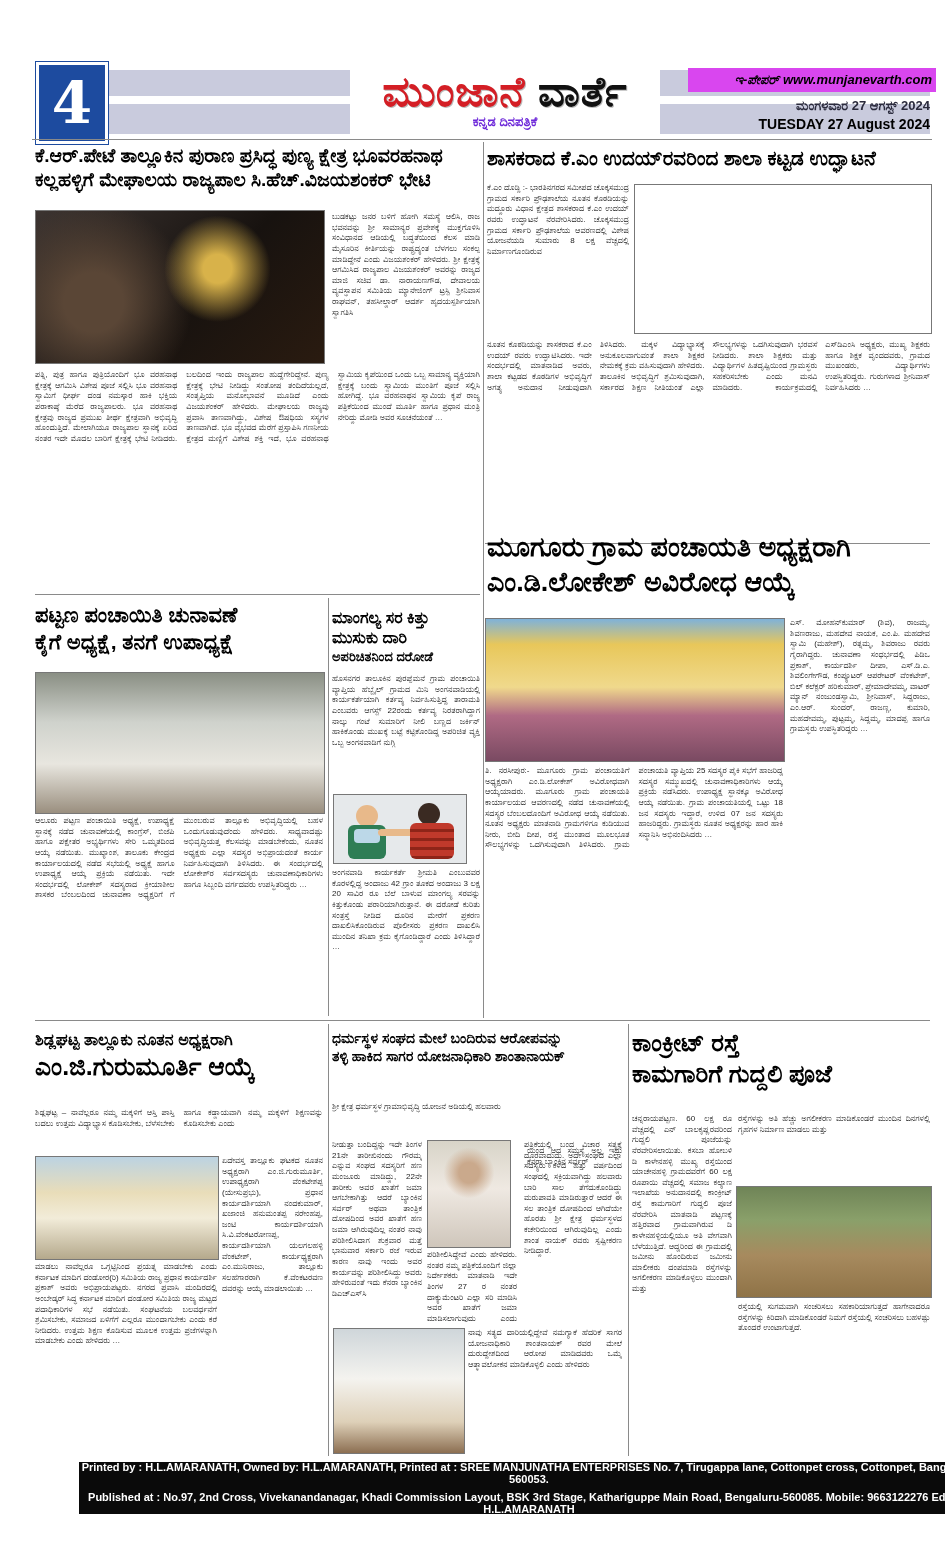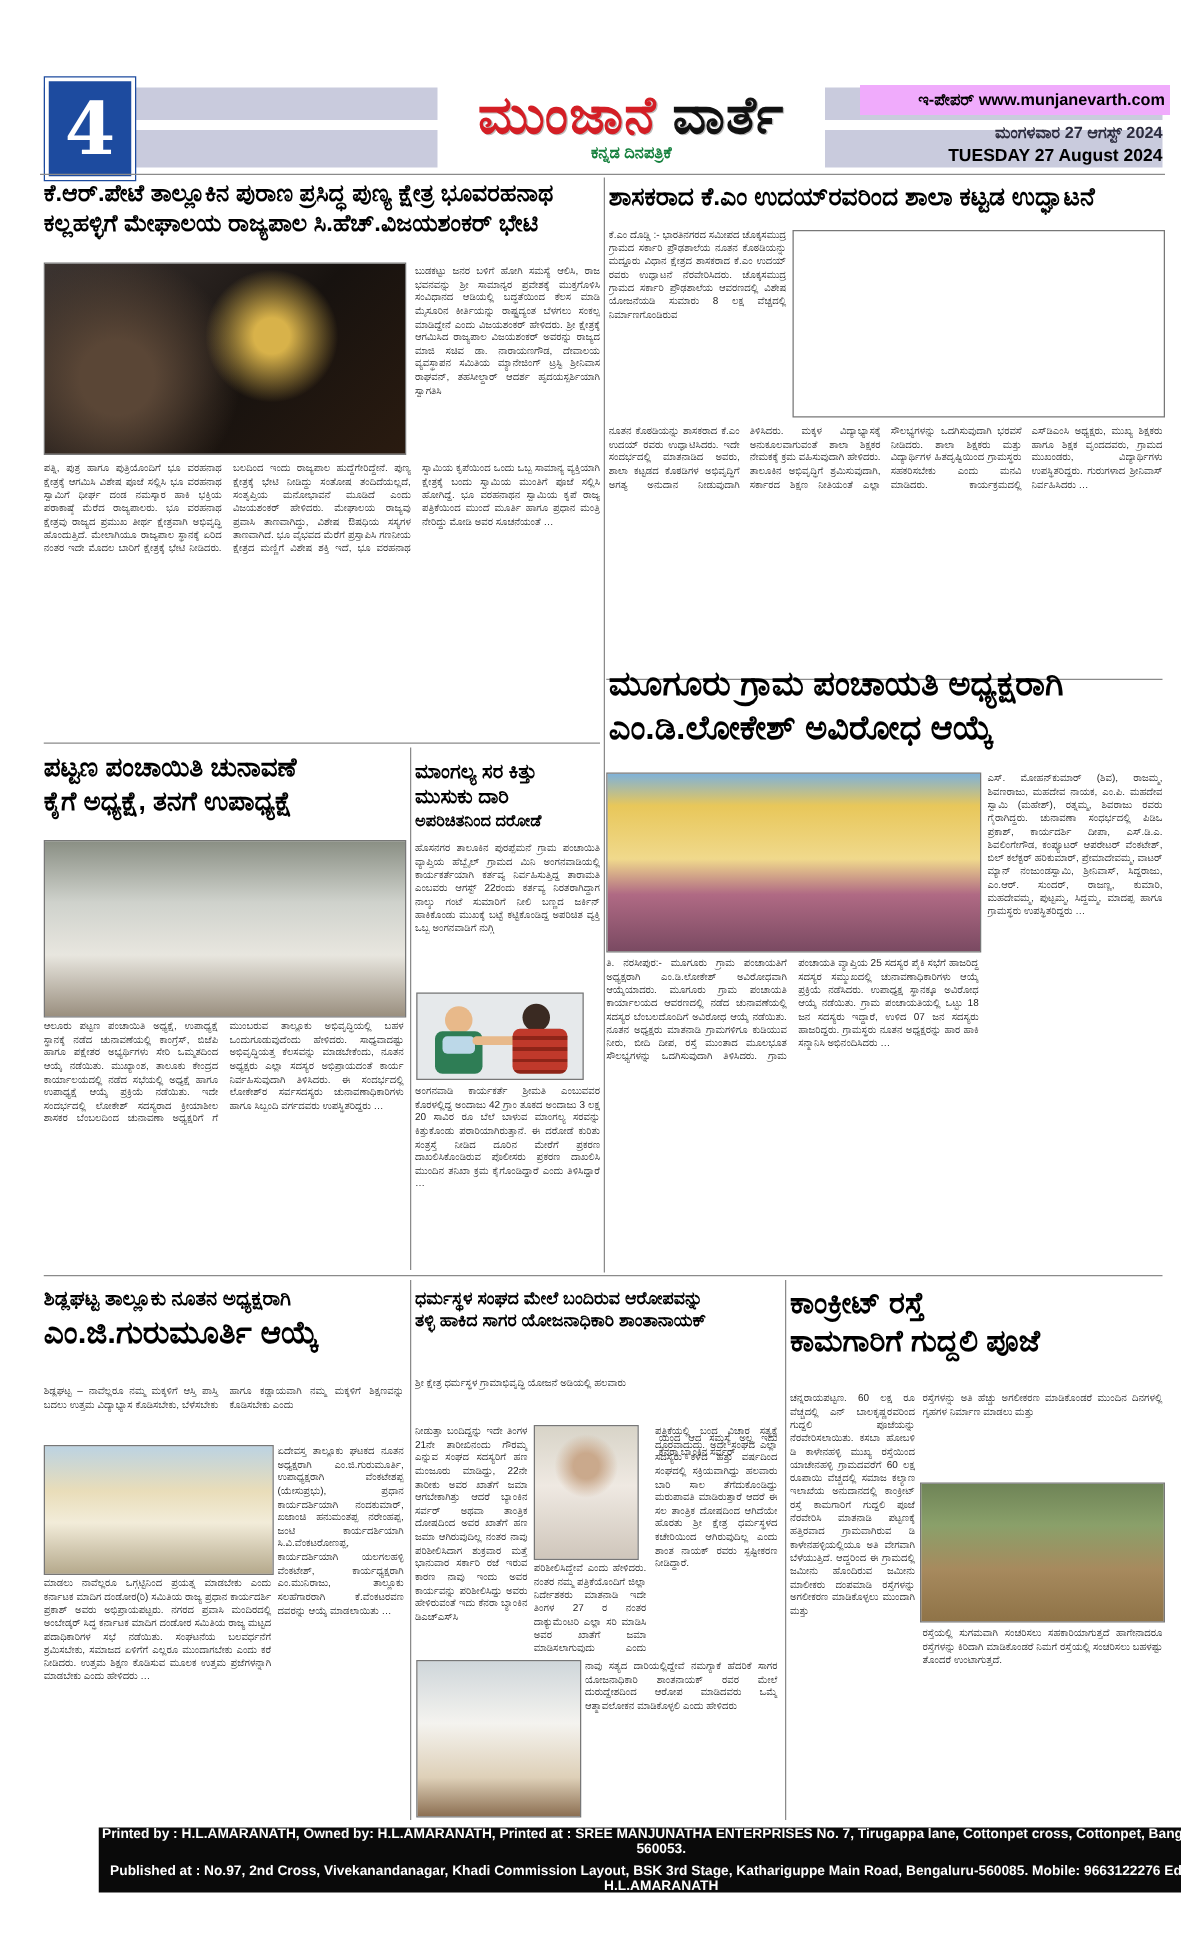--- a/index.html
+++ b/index.html
@@ -8,23 +8,23 @@
   .abs{position:absolute;}
   .band{background:#c9cbdd;}
   .pagenum-box{background:#1d4b9f;border:3px solid #ffffff;box-shadow:0 0 0 1px #1d4b9f;
         display:flex;align-items:center;justify-content:center;color:#ffffff;
         font-weight:bold;font-size:58px;font-family:"DejaVu Serif","Liberation Serif",serif;}
   .masthead-bg{background:#ffffff;}
   .masthead{font-weight:bold;font-size:42px;letter-spacing:1px;white-space:nowrap;
         text-shadow:1px 1px 0 #bbb;}
   .masthead .red{color:#d41e25;}
   .masthead .blk{color:#111111;}
-  .tagline{font-weight:bold;font-size:13px;color:#15803d;}
-  .epaper{background:#f0abfc;color:#000;font-weight:bold;font-size:13px;
-        display:flex;align-items:center;justify-content:flex-end;padding-right:4px;}
+  .tagline{font-weight:bold;font-size:13px;color:#6d28d9;}
+  .epaper{background:#d946ef;color:#000;font-weight:bold;font-size:13px;
+        display:flex;align-items:center;justify-content:flex-end;padding-right:4px;font-style:italic;}
   .date-kn{font-size:13px;color:#2b2b3d;font-weight:bold;text-align:right;}
   .date-en{font-size:14px;color:#000;font-weight:bold;text-align:right;}
   .hl{font-weight:bold;color:#000;text-align:left;line-height:1.28;}
   .bt{font-size:8px;line-height:1.33;text-align:justify;color:#1c1c1c;}
   .cols2{column-count:2;column-gap:9px;}
   .cols3{column-count:3;column-gap:9px;}
   .cols4{column-count:4;column-gap:8px;}
   .vline{background:#8a8a8a;width:1px;}
   .hline{background:#8a8a8a;height:1px;}
   .photo{border:1px solid #777;}

